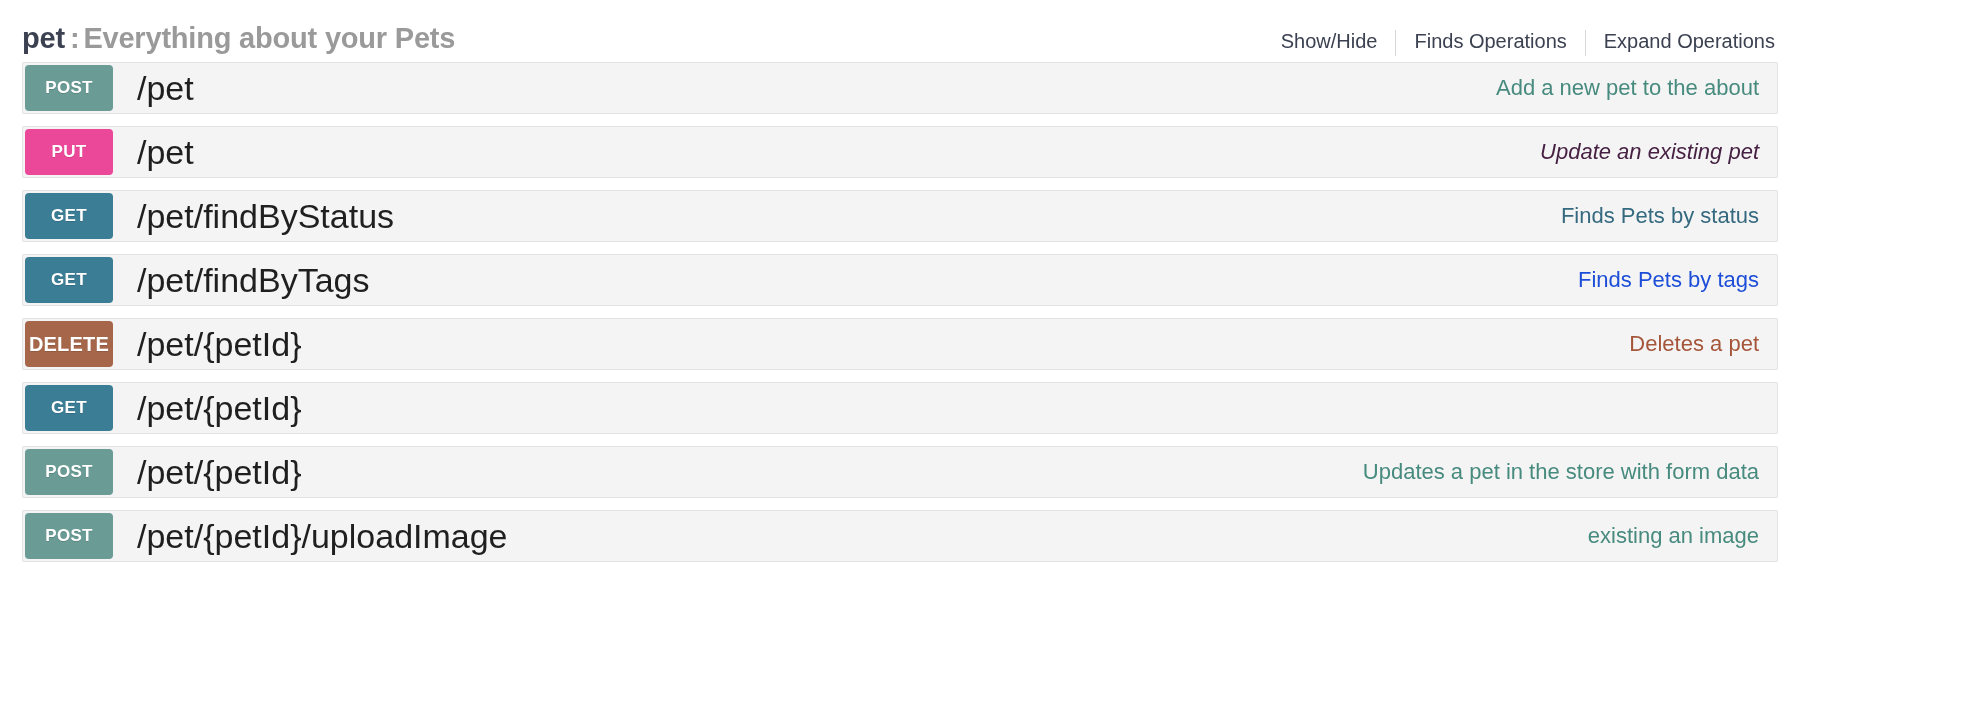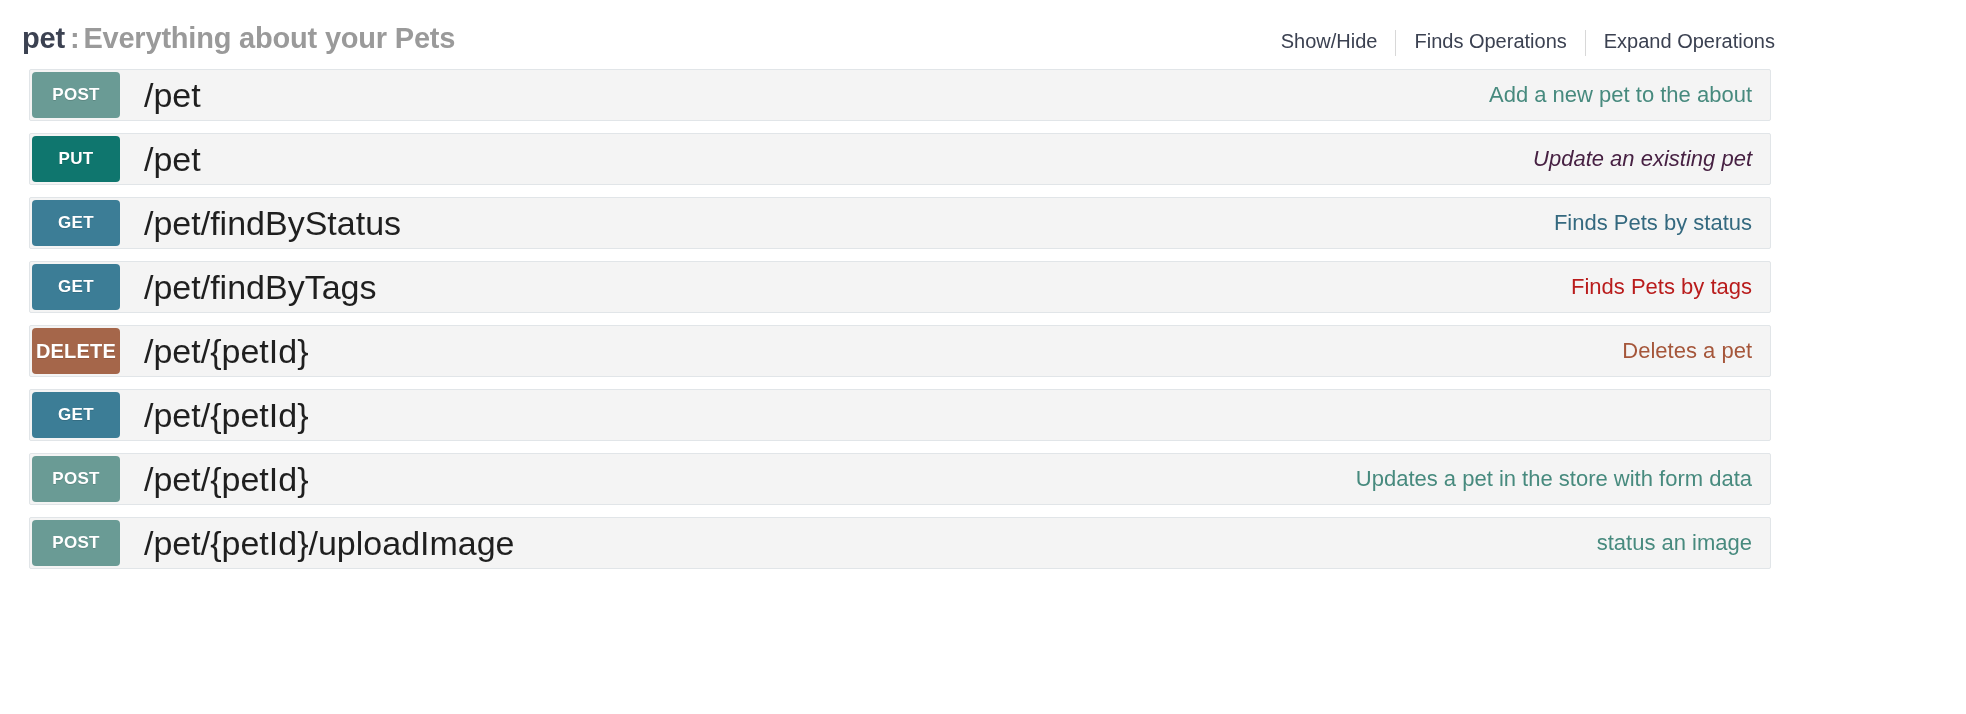--- a/index.html
+++ b/index.html
@@ -69,21 +69,21 @@
   .resource-options .opt-divider {
     width: 1px;
     height: 26px;
     background: #d8d8d8;
     display: inline-block;
   }
 
   
   .operations {
     list-style: none;
-    margin: 8px;
+    margin: 1px;
     padding: 1px;
   }
   .op-row {
     display: flex;
     align-items: stretch;
     height: 52px;
     margin-bottom: 12px;
     background: #f4f4f4;
     border: 1px solid #e1e5e8;
     border-radius: 2px;
@@ -150,48 +150,48 @@
     </div>
   </div>
 
   <ul class="operations" id="operations-list">
       <li class="op-row">
         <span class="op-method m-post" style="background: rgb(106, 155, 149);">POST</span>
         <span class="op-path">/pet</span>
         <span class="op-summary" style="color: rgb(71, 138, 126);">Add a new pet to the about</span>
       </li>
       <li class="op-row">
-        <span class="op-method m-put" style="background: #0f766e;">PUT</span>
+        <span class="op-method m-put" style="background: #ec4899;">PUT</span>
         <span class="op-path">/pet</span>
         <span class="op-summary" style="color: rgb(71, 33, 67); font-style: italic;">Update an existing pet</span>
       </li>
       <li class="op-row">
         <span class="op-method m-get" style="background: rgb(60, 125, 150);">GET</span>
         <span class="op-path">/pet/findByStatus</span>
         <span class="op-summary" style="color: rgb(52, 105, 127);">Finds Pets by status</span>
       </li>
       <li class="op-row">
         <span class="op-method m-get" style="background: rgb(60, 125, 150);">GET</span>
         <span class="op-path">/pet/findByTags</span>
-        <span class="op-summary" style="color: #b91c1c;">Finds Pets by tags</span>
+        <span class="op-summary" style="color: #1d4ed8;">Finds Pets by tags</span>
       </li>
       <li class="op-row">
         <span class="op-method m-delete" style="background: rgb(165, 102, 74);">DELETE</span>
         <span class="op-path">/pet/{petId}</span>
         <span class="op-summary" style="color: rgb(165, 86, 58);">Deletes a pet</span>
       </li>
       <li class="op-row">
         <span class="op-method m-get" style="background: rgb(60, 125, 150);">GET</span>
         <span class="op-path">/pet/{petId}</span>
       </li>
       <li class="op-row">
         <span class="op-method m-post" style="background: rgb(106, 155, 149);">POST</span>
         <span class="op-path">/pet/{petId}</span>
         <span class="op-summary" style="color: rgb(71, 138, 126);">Updates a pet in the store with form data</span>
       </li>
       <li class="op-row">
         <span class="op-method m-post" style="background: rgb(106, 155, 149);">POST</span>
         <span class="op-path">/pet/{petId}/uploadImage</span>
-        <span class="op-summary" style="color: rgb(71, 138, 126);">status an image</span>
+        <span class="op-summary" style="color: rgb(71, 138, 126);">existing an image</span>
       </li>
     </ul>
 
 </div>
 
 </body></html>

